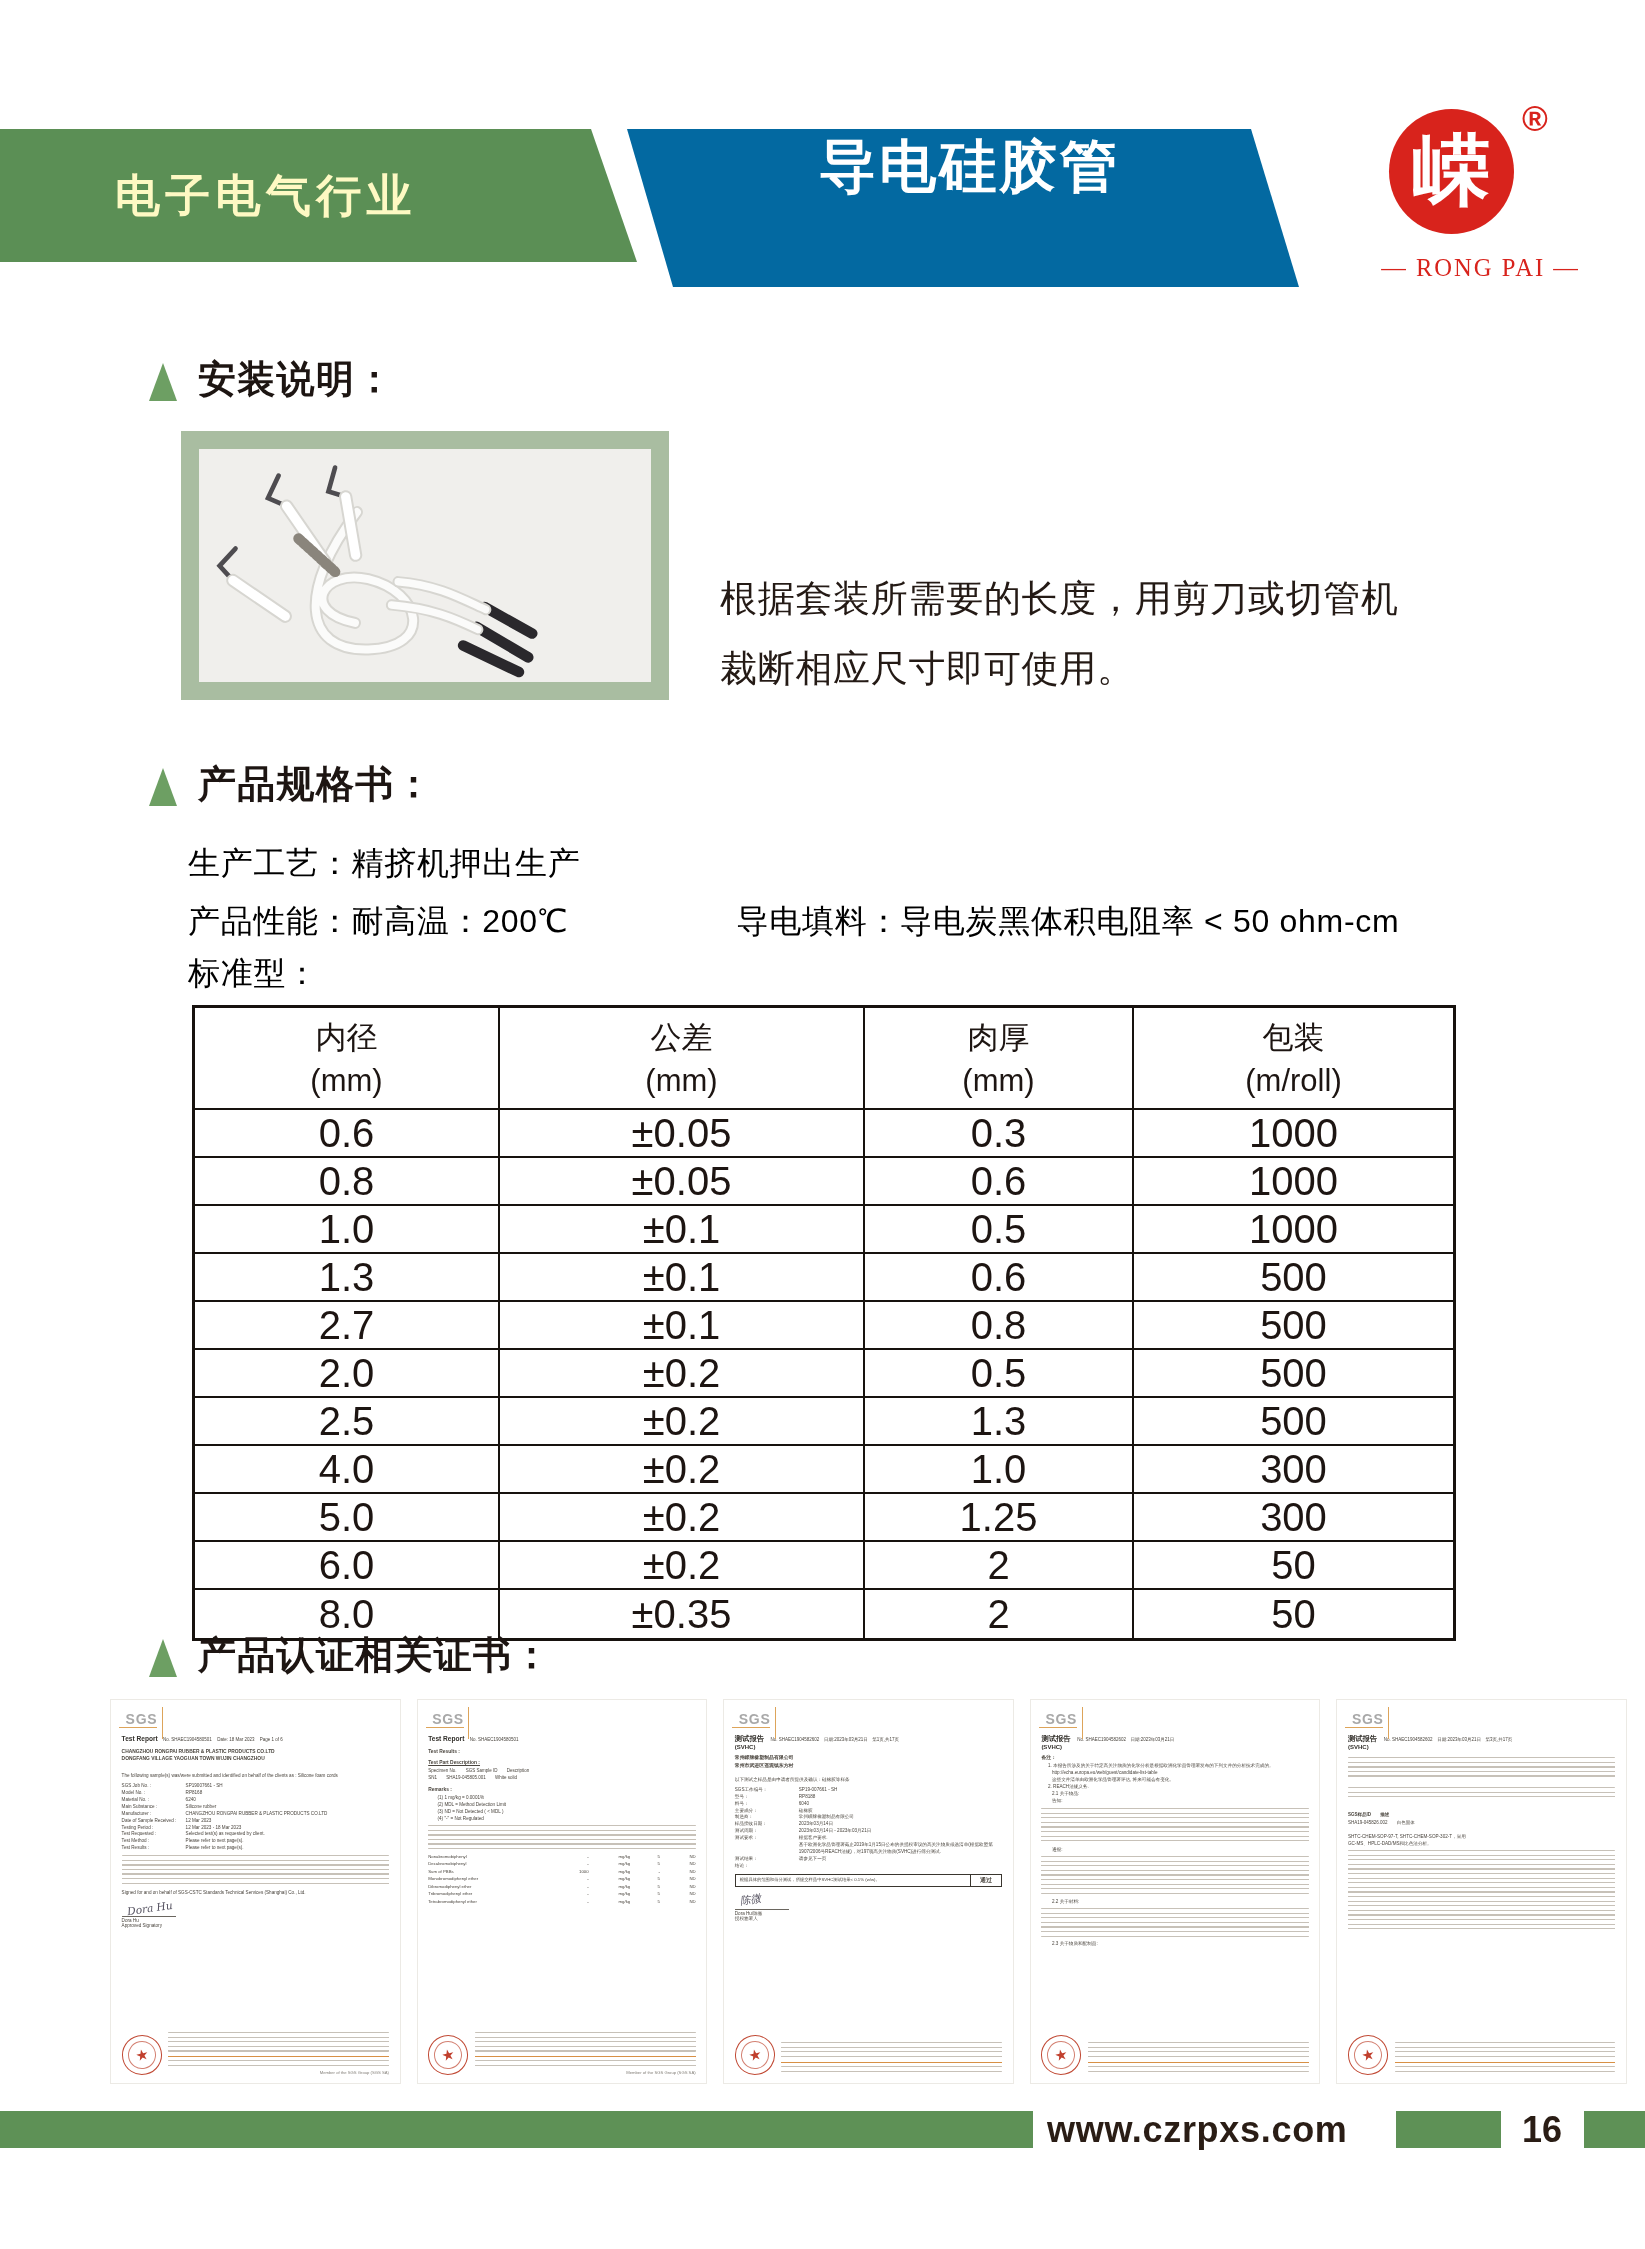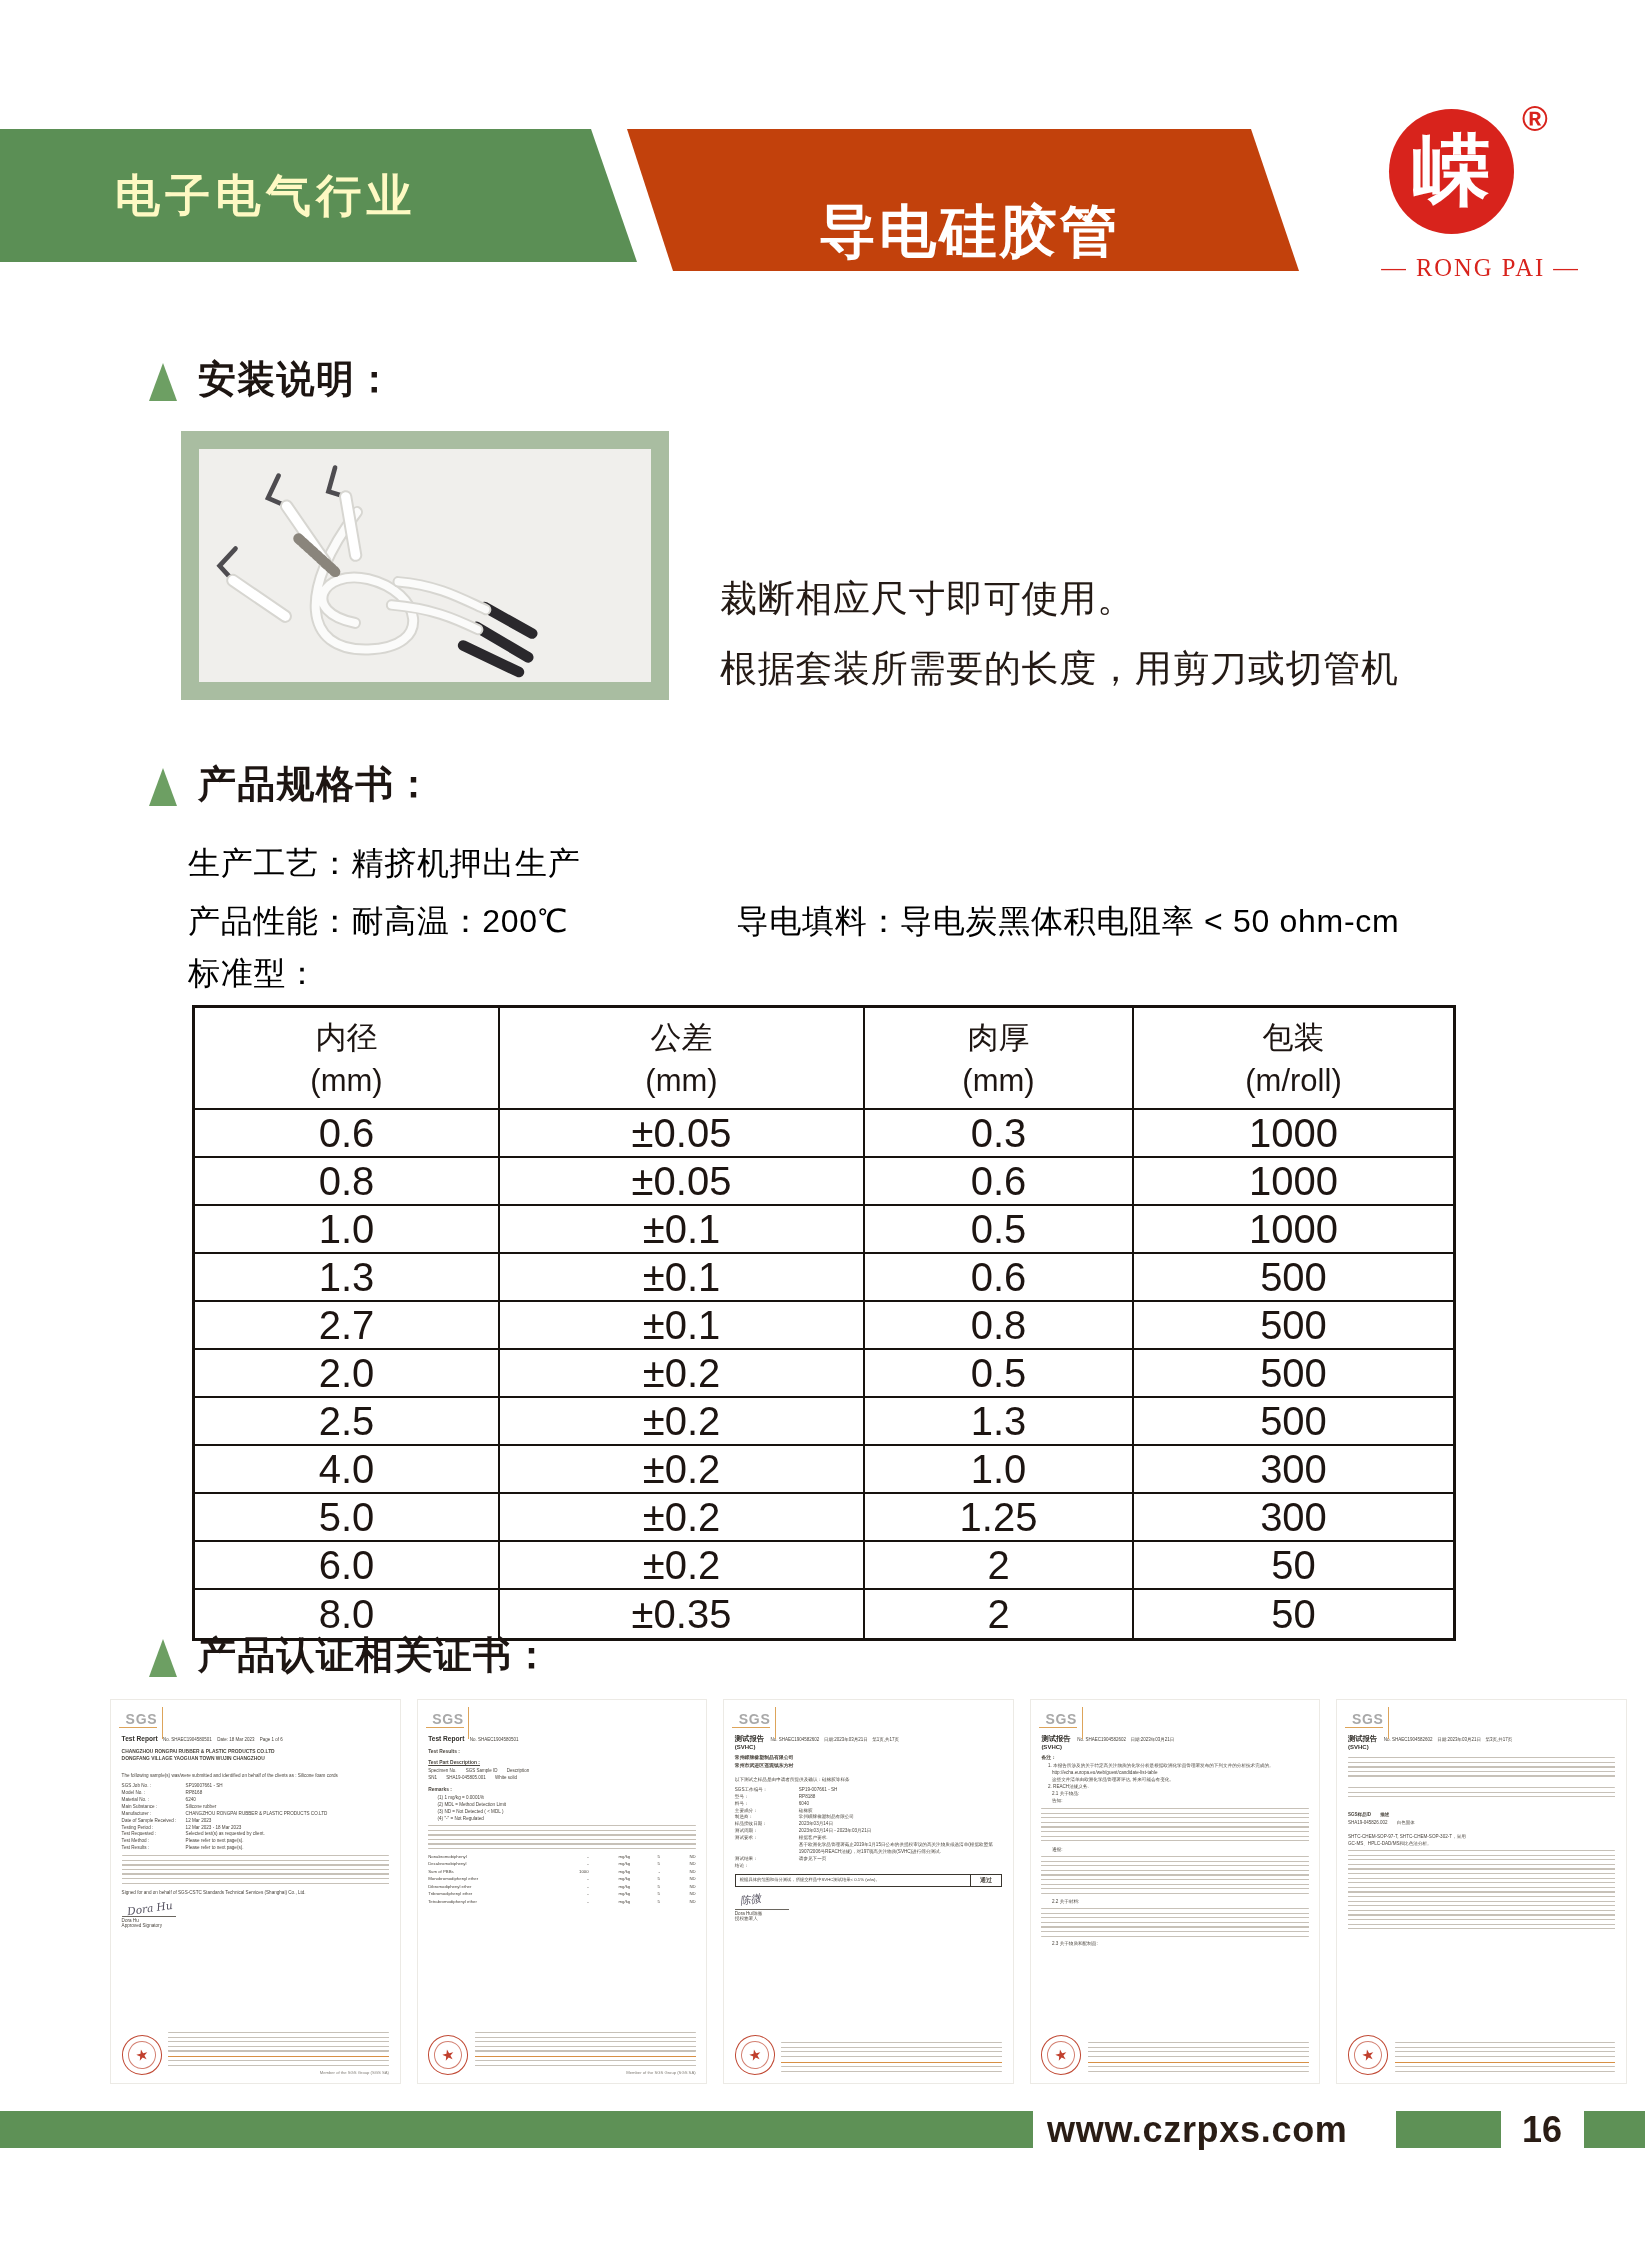--- a/index.html
+++ b/index.html
@@ -4,23 +4,23 @@
 <style>
   html,body { margin:0; padding:0; background:#ffffff; }
   .page { position:relative; width:1646px; height:2250px; background:#ffffff;
           font-family:"Liberation Sans", sans-serif; color:#1d1512; overflow:hidden; }
 
   
   .banner-dark { position:absolute; left:0; top:129px; width:637px; height:133px;
                  background:#5b8f55; clip-path:polygon(0 0, 591px 0, 100% 100%, 0 100%);
                  display:flex; align-items:center; }
   .banner-dark span { padding-left:115px; font-size:45px; font-weight:bold; color:#fef9c3; letter-spacing:5.3px; }
-  .banner-light { position:absolute; left:627px; top:129px; width:672px; height:142px;
-                  background:#c2410c; clip-path:polygon(0 0, 624px 0, 100% 100%, 46px 100%);
-                  display:flex; align-items:flex-end; justify-content:center; }
+  .banner-light { position:absolute; left:627px; top:129px; width:672px; height:158px;
+                  background:#0369a1; clip-path:polygon(0 0, 624px 0, 100% 100%, 46px 100%);
+                  display:flex; align-items:flex-start; justify-content:center; }
   .banner-light span { font-size:57px; font-weight:bold; color:#ffffff; letter-spacing:3.3px; padding-left:13.3px; }
 
   
   .logo { position:absolute; left:1341px; top:100px; width:279px; height:186px; }
   .logo-circle { position:absolute; left:48px; top:9.3px; width:125px; height:125px; border-radius:50%;
                  background:#d8231c; color:#ffffff; display:flex; align-items:center; justify-content:center;
                  font-size:78px; font-weight:bold; }
   .logo-reg { position:absolute; left:181px; top:1.3px; font-size:35px; color:#d8231c; font-weight:bold; line-height:1; }
   .logo-text { position:absolute; left:0; top:154px; width:279px; text-align:center; color:#d8231c;
                font-family:"Liberation Serif", serif; font-size:24.6px; letter-spacing:2px; white-space:nowrap; }
@@ -154,22 +154,22 @@
         <path d="M398,296 l84,40" stroke="#2a282c" stroke-width="16" stroke-linecap="round"></path>
         <path d="M300,200 C360,205 395,225 432,242" fill="none" stroke="#d7d6d1" stroke-width="17" stroke-linecap="round"></path>
         <path d="M300,200 C360,205 395,225 432,242" fill="none" stroke="#fbfbfa" stroke-width="11" stroke-linecap="round"></path>
         <path d="M290,235 C350,240 385,255 420,272" fill="none" stroke="#d7d6d1" stroke-width="17" stroke-linecap="round"></path>
         <path d="M290,235 C350,240 385,255 420,272" fill="none" stroke="#fbfbfa" stroke-width="11" stroke-linecap="round"></path>
       </svg>
     </div>
   </div>
 
   <div class="install-text">
+    <div>根据套装所需要的长度，用剪刀或切管机</div>
     <div>裁断相应尺寸即可使用。</div>
-    <div>根据套装所需要的长度，用剪刀或切管机</div>
   </div>
 
   <div class="sec" style="left:149px; top:763px;">
     <div class="tri"></div>
     <div class="sec-title">产品规格书：</div>
   </div>
 
   <div class="spec-line" style="top:842px;">生产工艺：精挤机押出生产</div>
   <div class="spec-line" style="top:900px;">
     <span>产品性能：耐高温：200℃</span>

